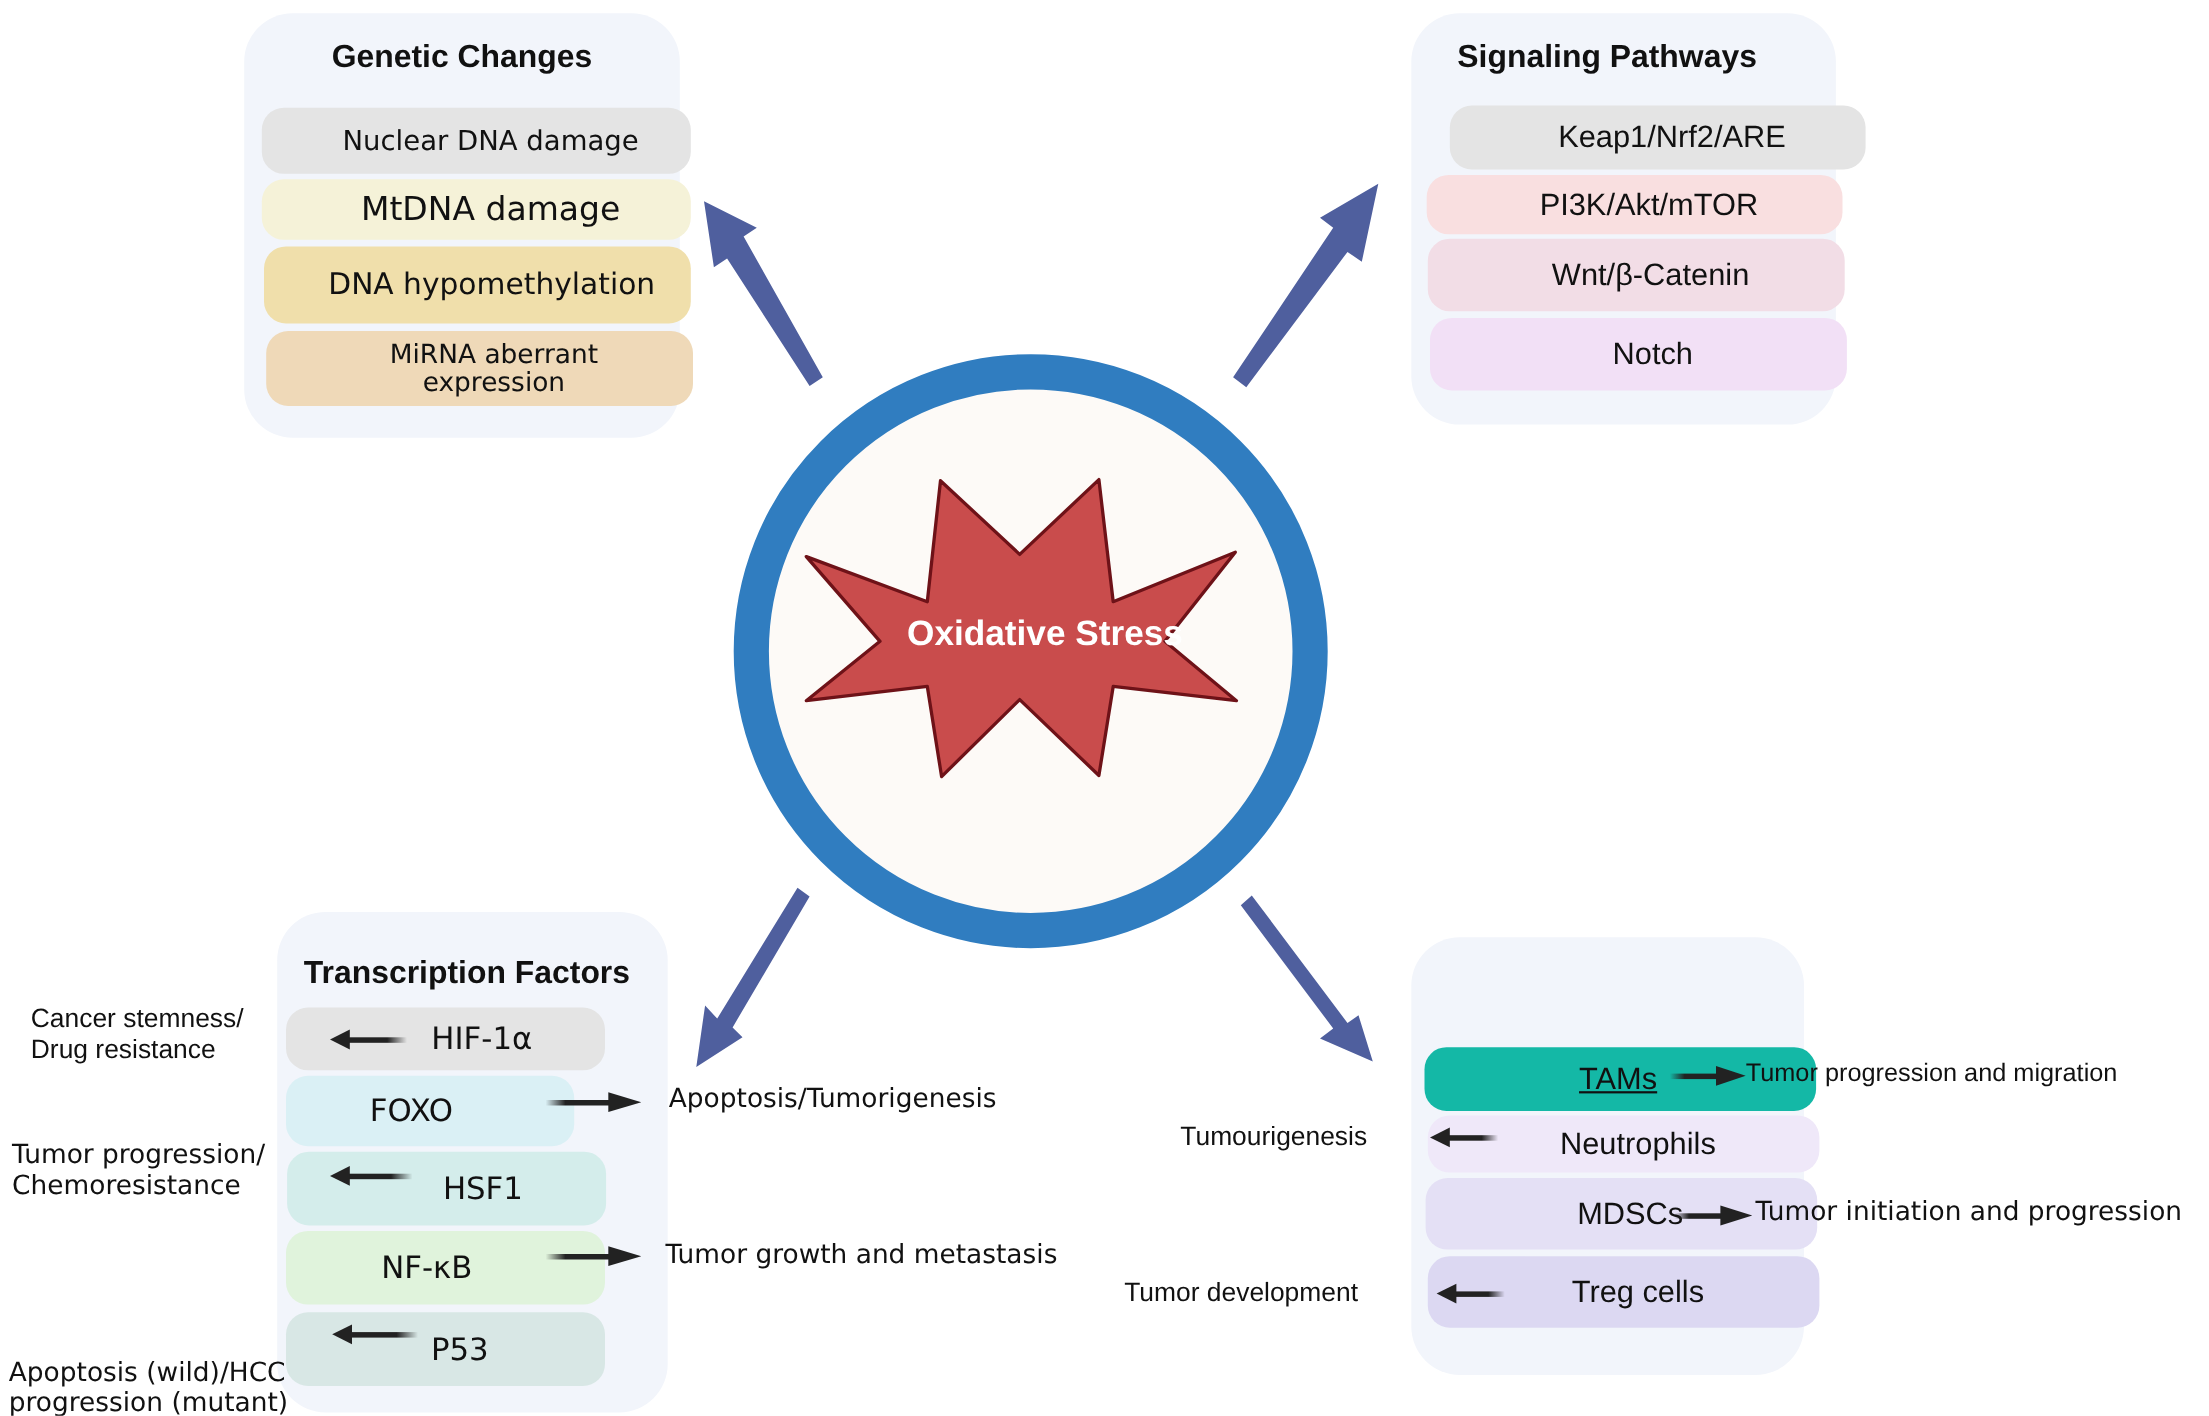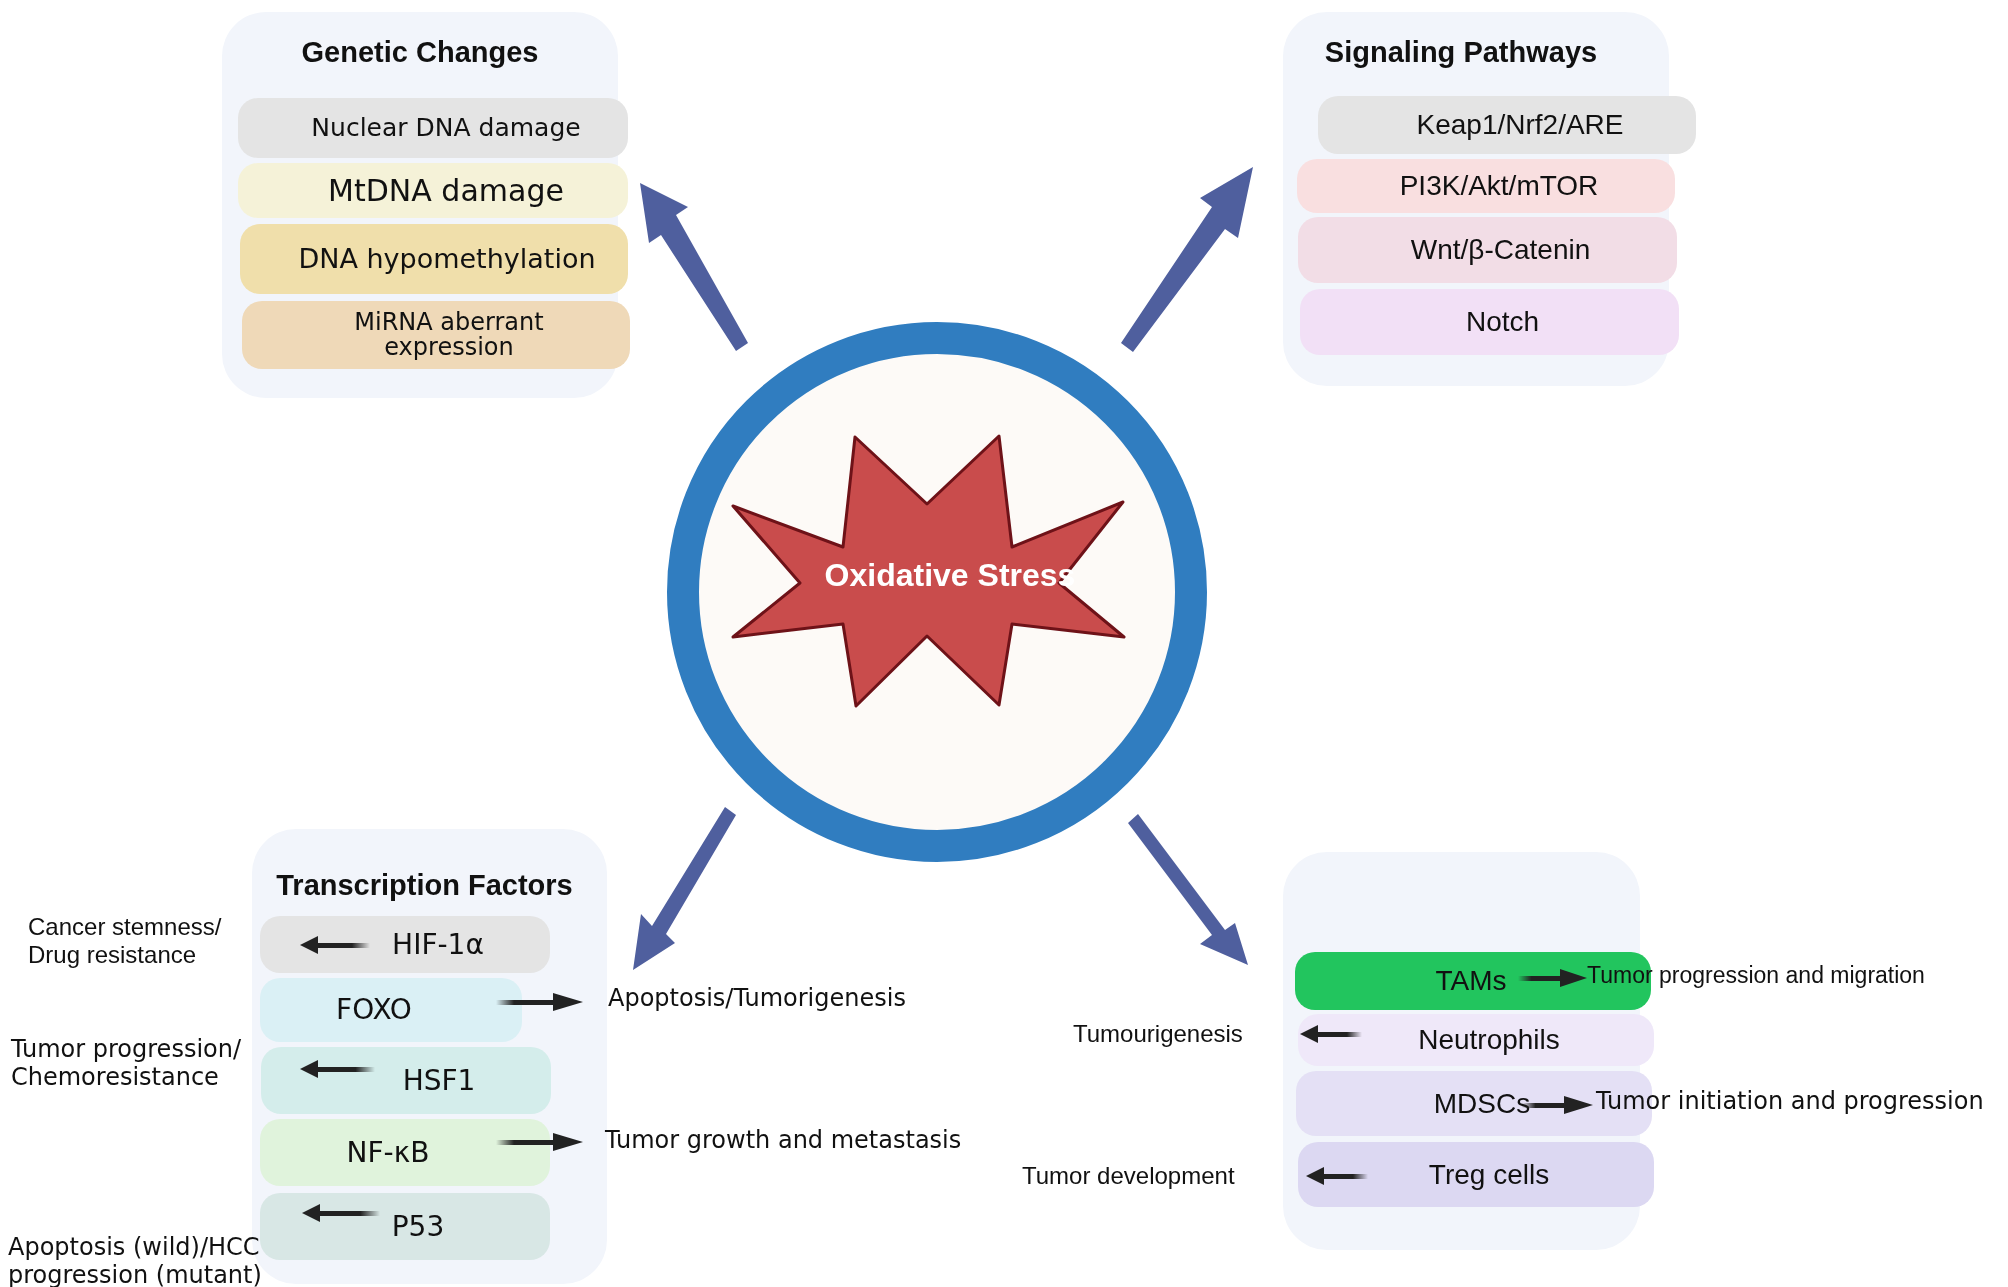--- a/index.html
+++ b/index.html
@@ -67,21 +67,21 @@
   <div>Tumor progression/</div>
   <div>Chemoresistance</div>
 </div>
 <div class="side-label" style="left:605px; top:1127px;">Tumor growth and metastasis</div>
 <div class="side-label" style="left:8px; top:1234px;">
   <div>Apoptosis (wild)/HCC</div>
   <div>progression (mutant)</div>
 </div>
 
 <div class="panel" style="left:1283px; top:852px; width:357px; height:398px;">
-  <div class="item sans" style="left: 12px; top: 100px; width: 330px; height: 58px; background: #22c55e;">
+  <div class="item sans" style="left: 12px; top: 100px; width: 330px; height: 58px; background: #14b8a6; text-decoration: underline;">
     <span style="margin-right:30px;">TAMs</span>
   </div>
   <div class="item sans" style="left: 15px; top: 162px; width: 330px; height: 52px; background: rgb(239, 232, 249);">
     <span>Neutrophils</span>
   </div>
   <div class="item sans" style="left: 13px; top: 219px; width: 330px; height: 65px; background: rgb(228, 224, 245);">
     <span style="margin-right:10px;">MDSCs</span>
   </div>
   <div class="item sans" style="left: 15px; top: 290px; width: 330px; height: 65px; background: rgb(220, 216, 242);">
     <span>Treg cells</span>

